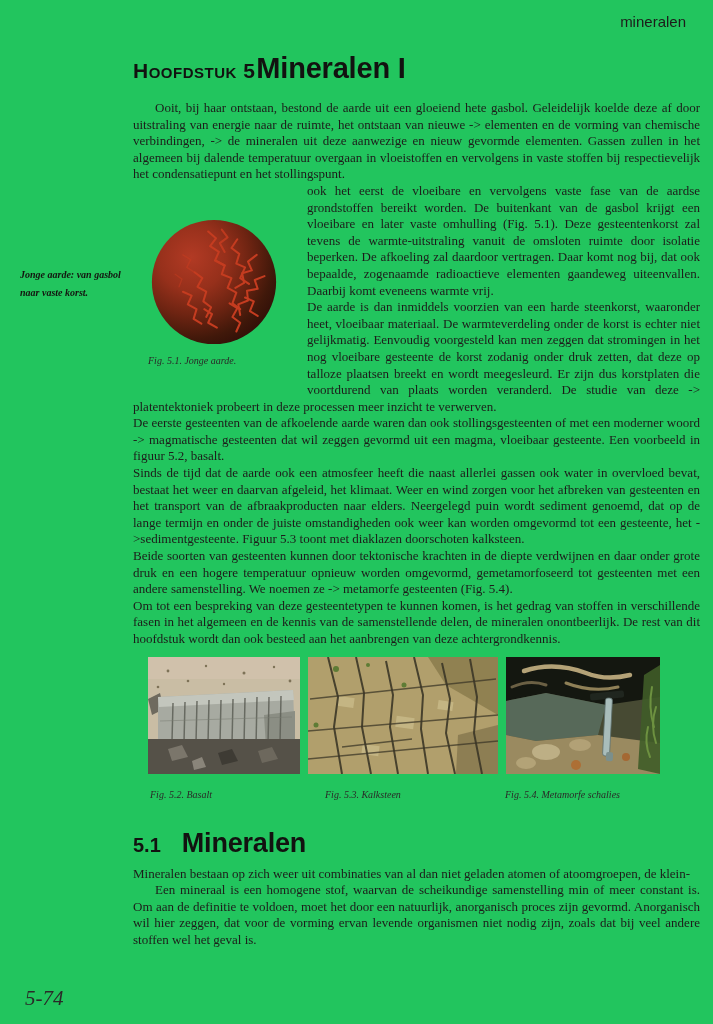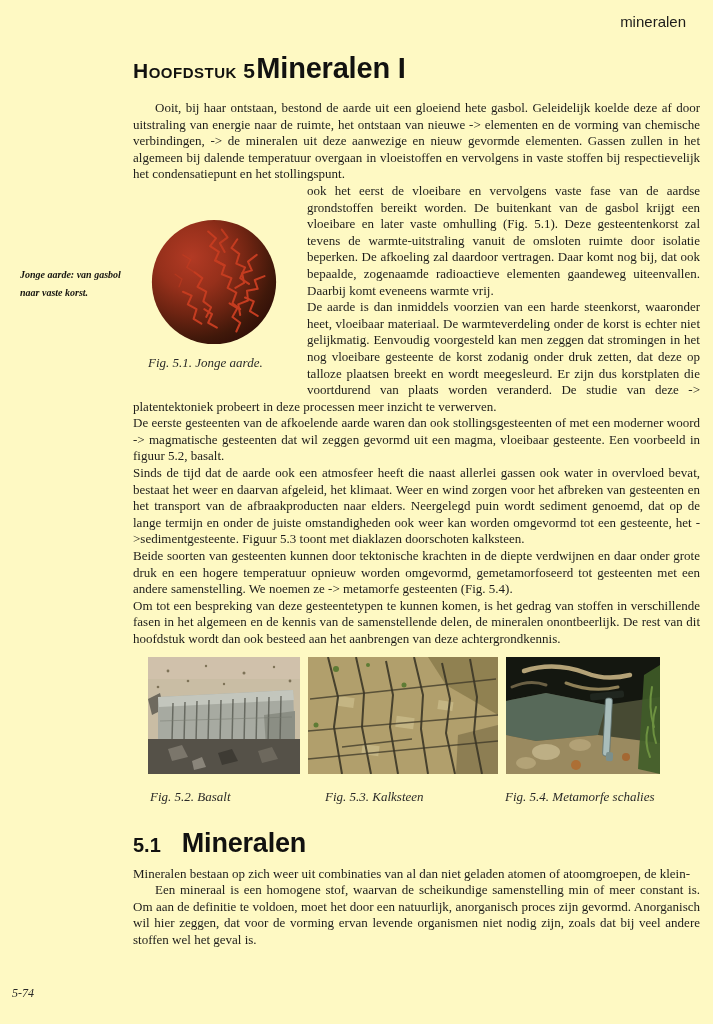--- a/index.html
+++ b/index.html
@@ -1,32 +1,32 @@
 <!DOCTYPE html>
 <html><head>
 <meta charset="utf-8">
 <style>
   html,body{margin:0;padding:0;background:#e8e8e8;}
   .page{
     position:relative;
     width:713px;height:1024px;
     margin:0 auto;
-    background:#fef9c3;
+    background:#22c55e;
     overflow:hidden;
     color:#1d1c1a;
     font-family:"Liberation Serif", serif;
   }
   .running-header{
     position:absolute;top:13px;right:27px;
     font-family:"Liberation Sans", sans-serif;
     font-size:15px;color:#1d1c1a;
   }
   .page-number{
-    position:absolute;left:12px;top:986px;
-    font-style:italic;font-size:12px;color:#2a2a28;text-align:right;
+    position:absolute;left:25px;top:986px;
+    font-style:italic;font-size:21px;color:#2a2a28;text-align:right;
   }
   .margin-note{
     position:absolute;left:20px;width:107px;
     font-weight:bold;font-style:italic;
     font-size:10px;line-height:18px;color:#14130f;
   }
   .note1{top:266px;}
   .note2{top:672px;}
   .content{
     position:absolute;left:133px;top:0;width:567px;
@@ -49,21 +49,21 @@
   }
   .content > .para:first-of-type{margin-top:15px;}
   .indent{text-indent:22px;}
   .floatwrap{overflow:visible;}
   .floatwrap::after{content:"";display:block;clear:none;}
   .fig-earth{
     float:left;width:174px;height:200px;margin:0;padding:0;
   }
   .fig-earth svg{display:block;width:132px;height:132px;margin:33px 0 7px 15px;}
   .fig-caption{
-    font-style:italic;font-size:13px;color:#2a2a28;white-space:nowrap;
+    font-style:italic;font-size:10px;color:#2a2a28;white-space:nowrap;
   }
   .fig-earth .fig-caption{margin-left:15px;}
   .photo-row{
     margin:9px 0 0 15px;
     display:flex;gap:8px;align-items:flex-start;
   }
   .photo{margin:0;padding:0;font-size:0;line-height:0;}
   .photo svg{display:block;}
   .caption-row{position:relative;height:18px;margin:15px 0 0 15px;}
   .caption-row .fig-caption{position:absolute;top:0;}

